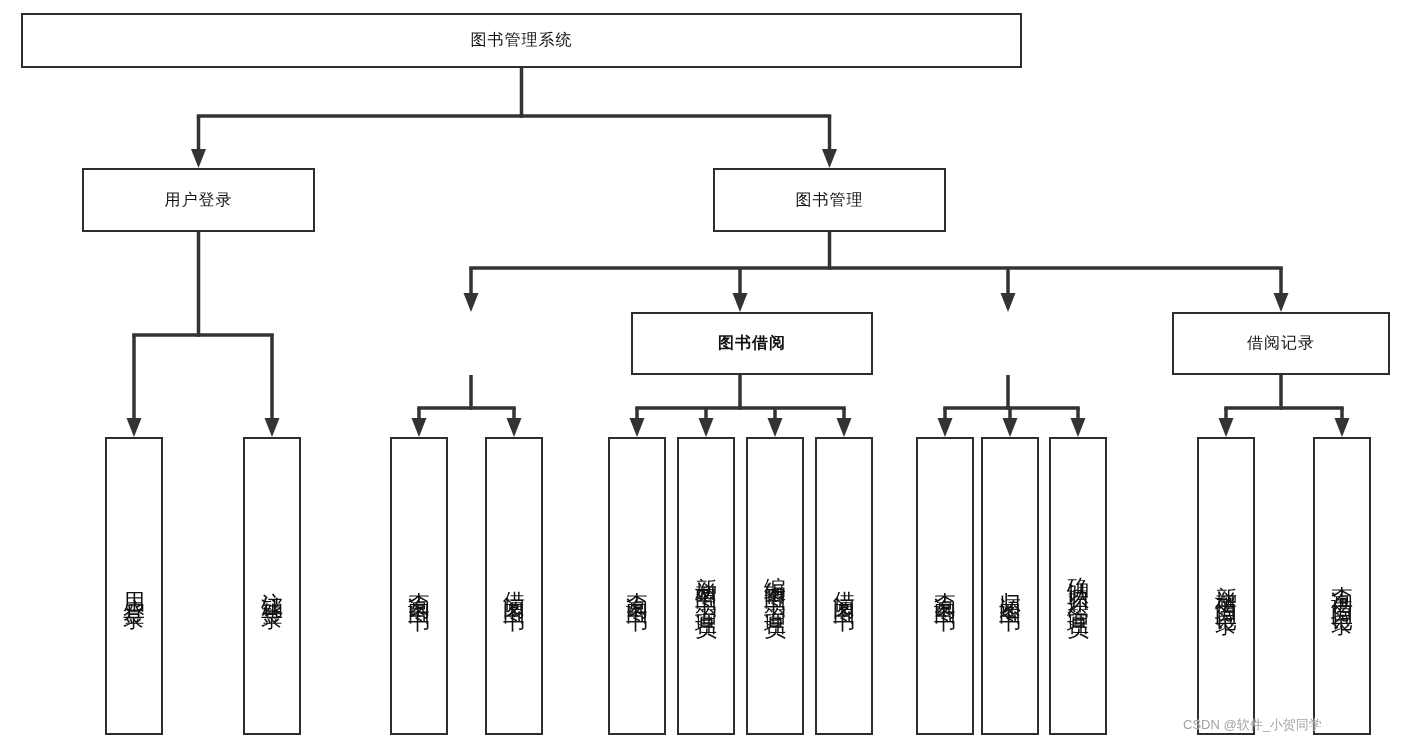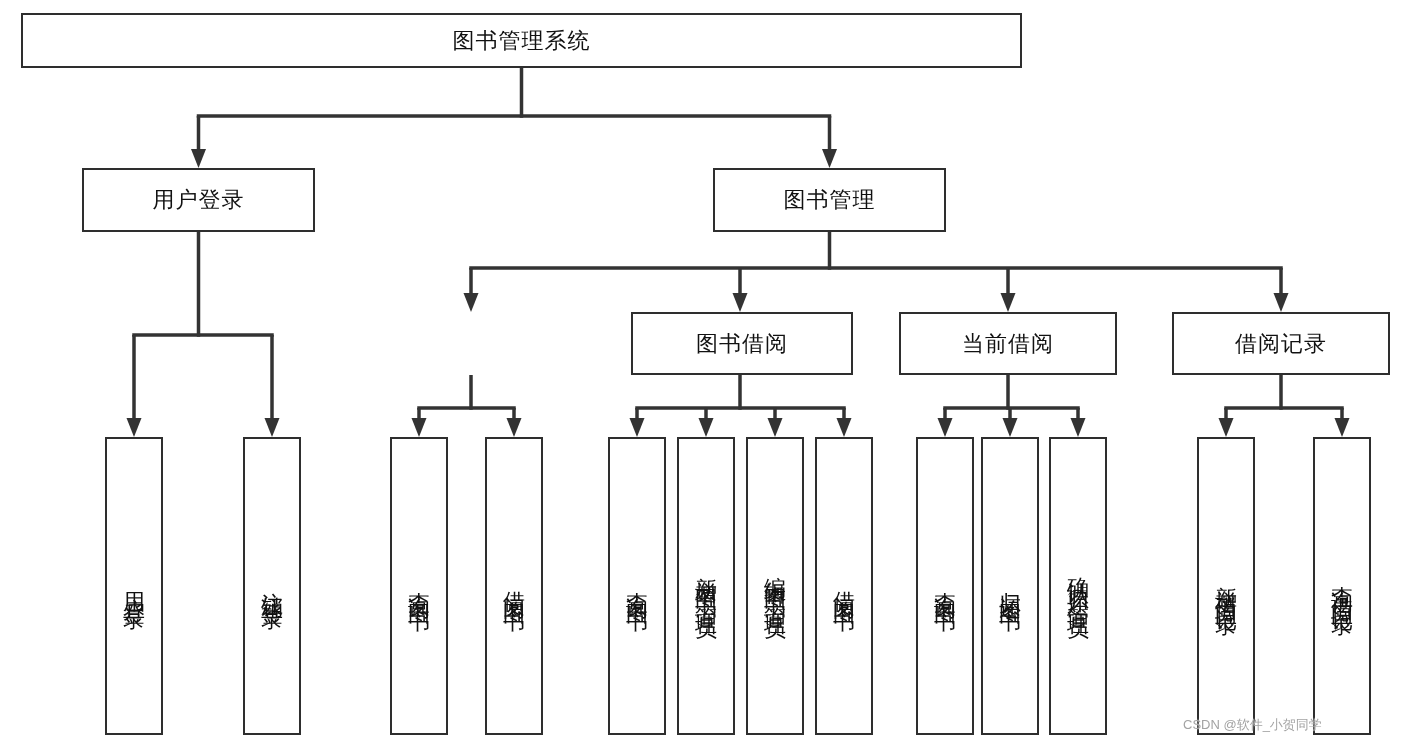--- a/index.html
+++ b/index.html
@@ -39,21 +39,21 @@
     position: absolute;
     background: var(--fill);
     border: 2.5px solid var(--border);
     color: var(--text);
     display: flex;
     align-items: center;
     justify-content: center;
     text-align: center;
   }
   .h-node {
-    font-size: 22px;
+    font-size: 16px;
     letter-spacing: 1px;
     white-space: nowrap;
   }
   .leaf span {
     writing-mode: vertical-rl;
     text-orientation: mixed;
     font-size: 22px;
     letter-spacing: 6px;
     line-height: 1.1;
   }
@@ -133,22 +133,21 @@
     <polygon points="1218.5,418 1233.5,418 1226,437"></polygon>
     <line x1="1342" y1="408" x2="1342" y2="421"></line>
     <polygon points="1334.5,418 1349.5,418 1342,437"></polygon>
   </svg>
 
   <div class="node h-node" style="left:21px; top:13px; width:1001px; height:55px;">图书管理系统</div>
 
   <div class="node h-node" style="left:82px; top:168px; width:233px; height:64px;">用户登录</div>
   <div class="node h-node" style="left:713px; top:168px; width:233px; height:64px;">图书管理</div>
 
-  <div class="node h-node" style="left:631px; top:312px; width:222px; height:63px;">图书借阅</div>
-  <div class="node h-node" style="left:899px; top:312px; width:218px; height:63px;">当前借阅</div>
+  <div class="node h-node" style="left:631px; top:312px; width:242px; height:63px;font-weight:bold;">图书借阅</div>
   <div class="node h-node" style="left:1172px; top:312px; width:218px; height:63px;font-family:Liberation Mono, monospace;">借阅记录</div>
 
   <div class="node leaf" style="left:105px; top:437px; width:58px; height:298px;">
     <span>用户登录</span>
   </div>
   <div class="node leaf" style="left:243px; top:437px; width:58px; height:298px;">
     <span>注销登录</span>
   </div>
 
   <div class="node leaf" style="left:390px; top:437px; width:58px; height:298px;">

